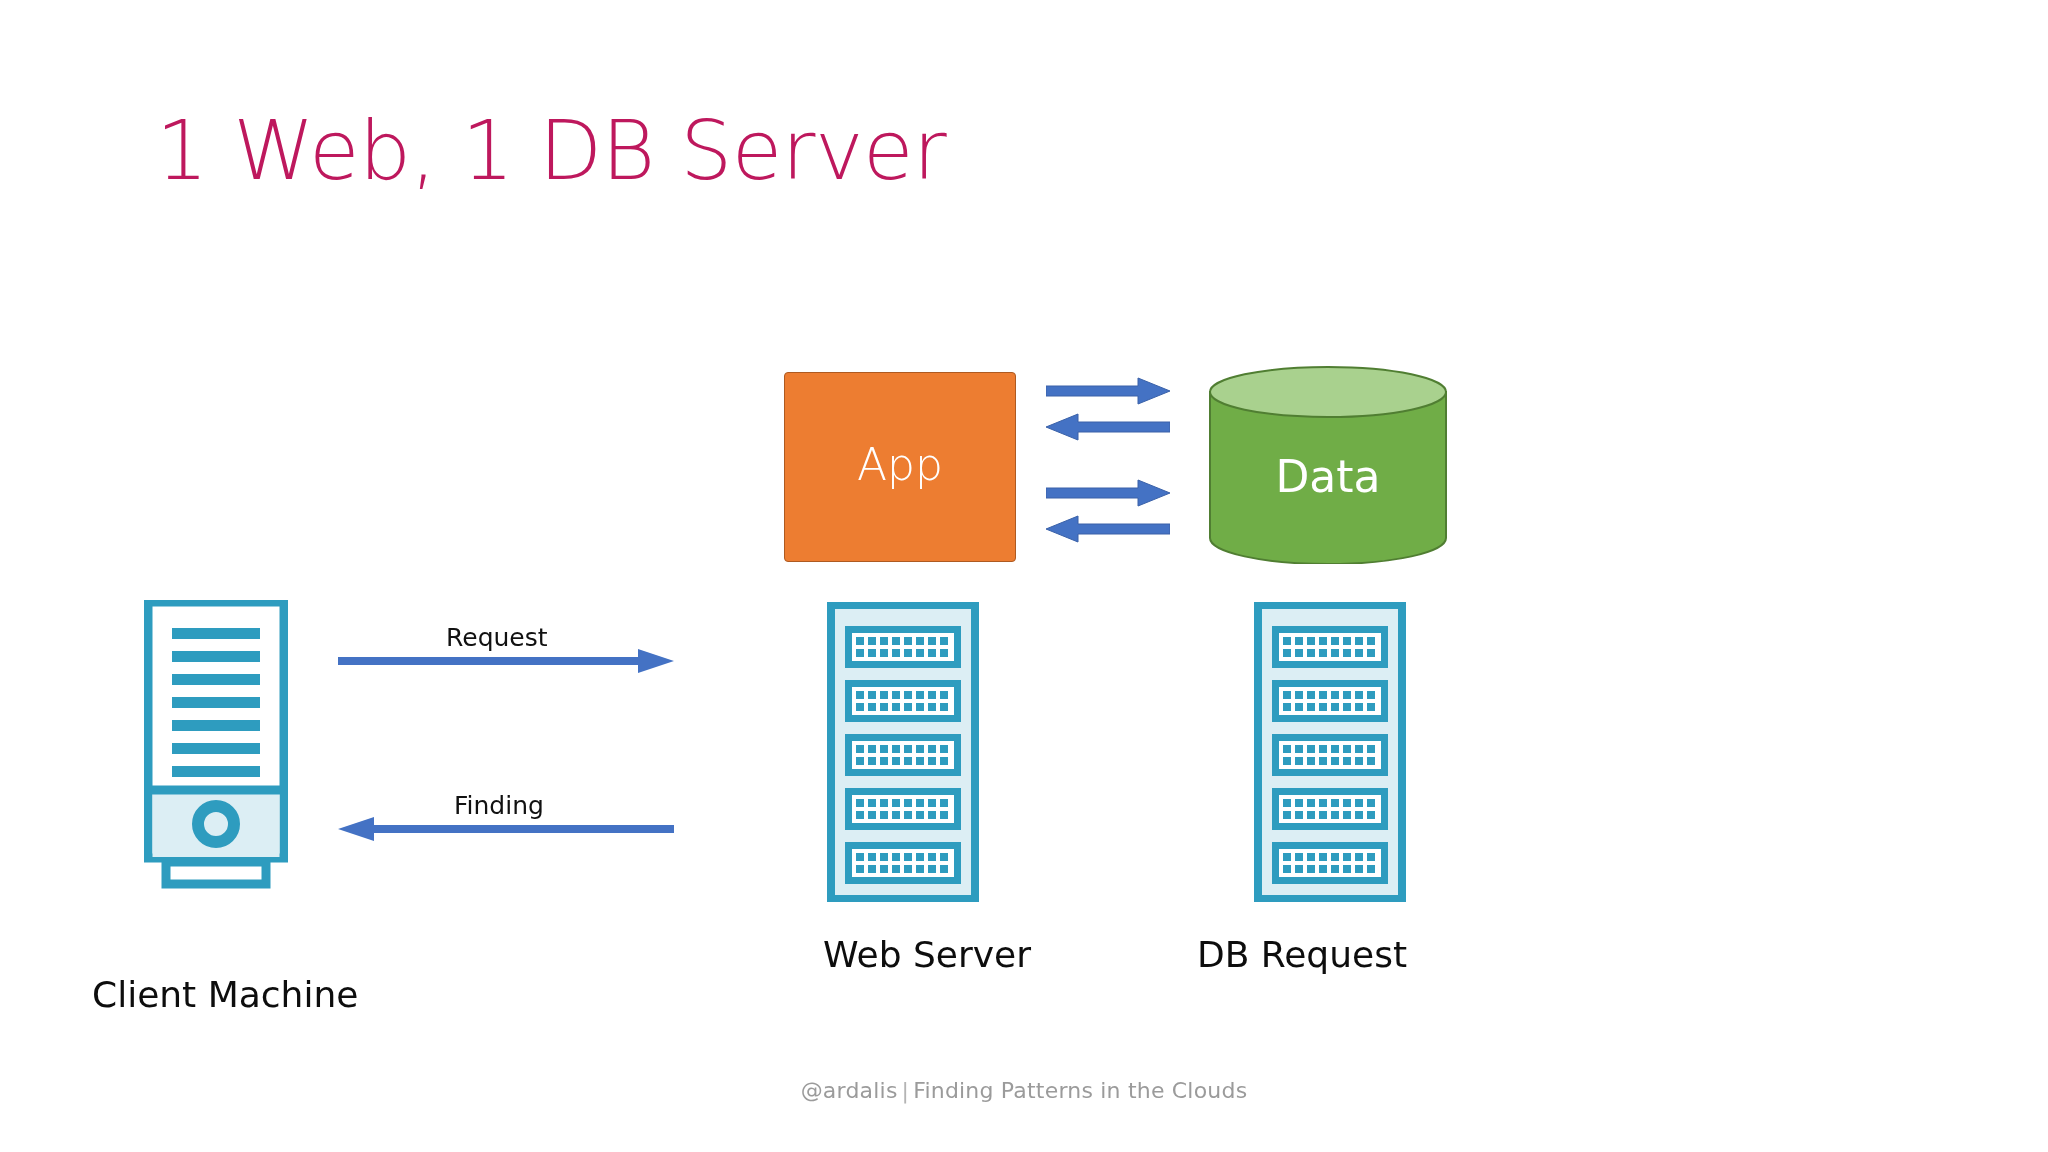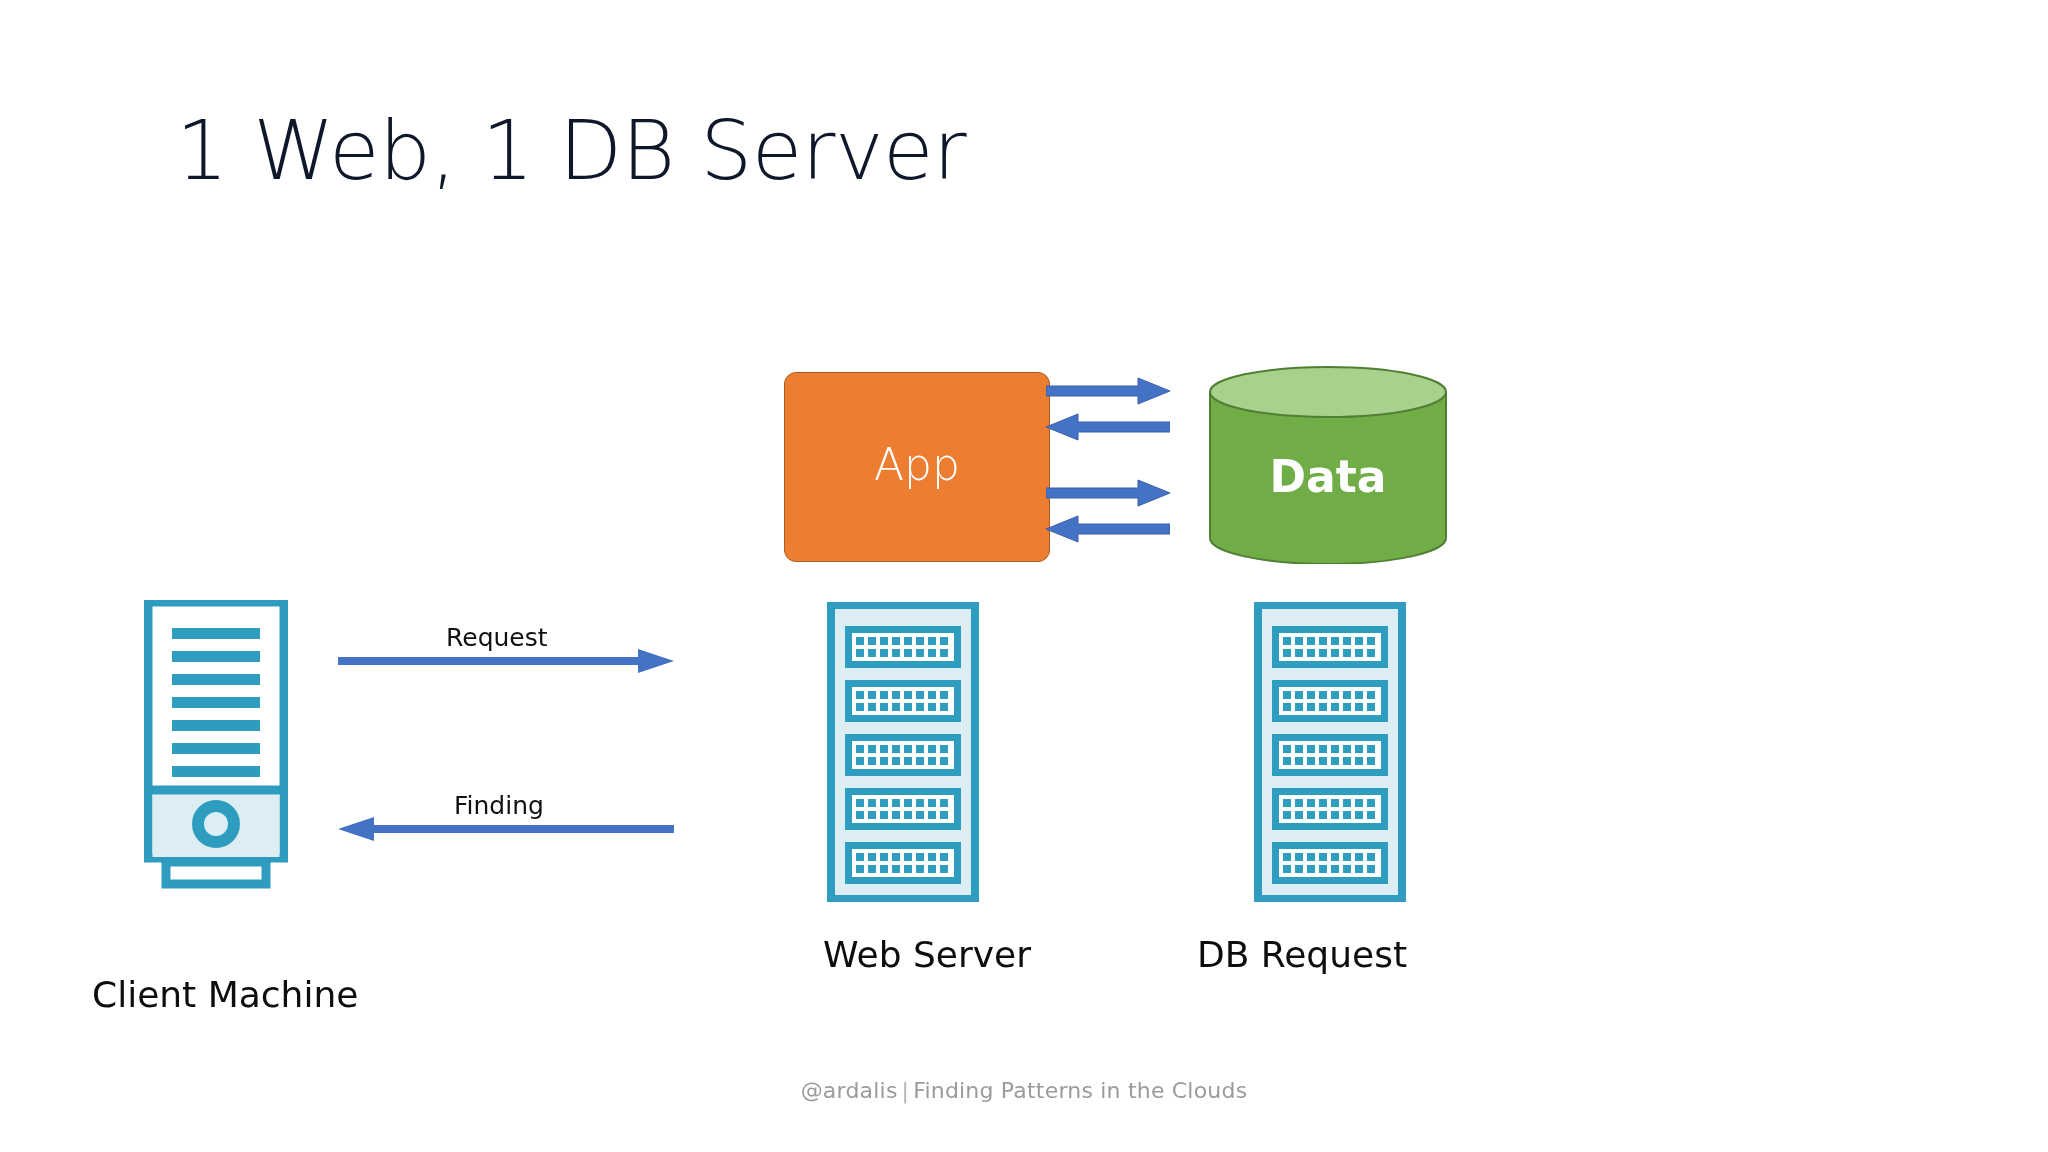--- a/index.html
+++ b/index.html
@@ -22,36 +22,35 @@
 
   
   #slide-title {
     position: absolute;
     left: 156px;
     top: 108px;
     font-family: "DejaVu Sans", sans-serif;
     font-size: 82px;
     font-weight: 300;
     letter-spacing: -0.5px;
-    color: #0f172a;
+    color: #be185d;
     white-space: nowrap;
     line-height: 1.05;
-    margin-left: 20px;
   }
 
   
   #app-box {
     position: absolute;
     left: 784px;
     top: 372px;
-    width: 266px;
+    width: 232px;
     height: 190px;
     background: #ED7D31;
     border: 1.5px solid #AE5A21;
-    border-radius: 12px;
+    border-radius: 4px;
     box-sizing: border-box;
     display: flex;
     align-items: center;
     justify-content: center;
   }
   #app-box .shape-label {
     font-family: "DejaVu Sans", sans-serif;
     font-size: 44px;
     font-weight: 300;
     color: #ffffff;
@@ -72,21 +71,21 @@
     position: absolute;
     left: 0;
     top: 0;
     width: 240px;
     height: 198px;
     display: flex;
     align-items: center;
     justify-content: center;
     font-family: "DejaVu Sans", sans-serif;
     font-size: 44px;
-    font-weight: 700;
+    font-weight: 400;
     color: #ffffff;
     padding-top: 22px;
     box-sizing: border-box;
   }
 
   
   .mini-arrow {
     position: absolute;
     height: 30px;
   }

